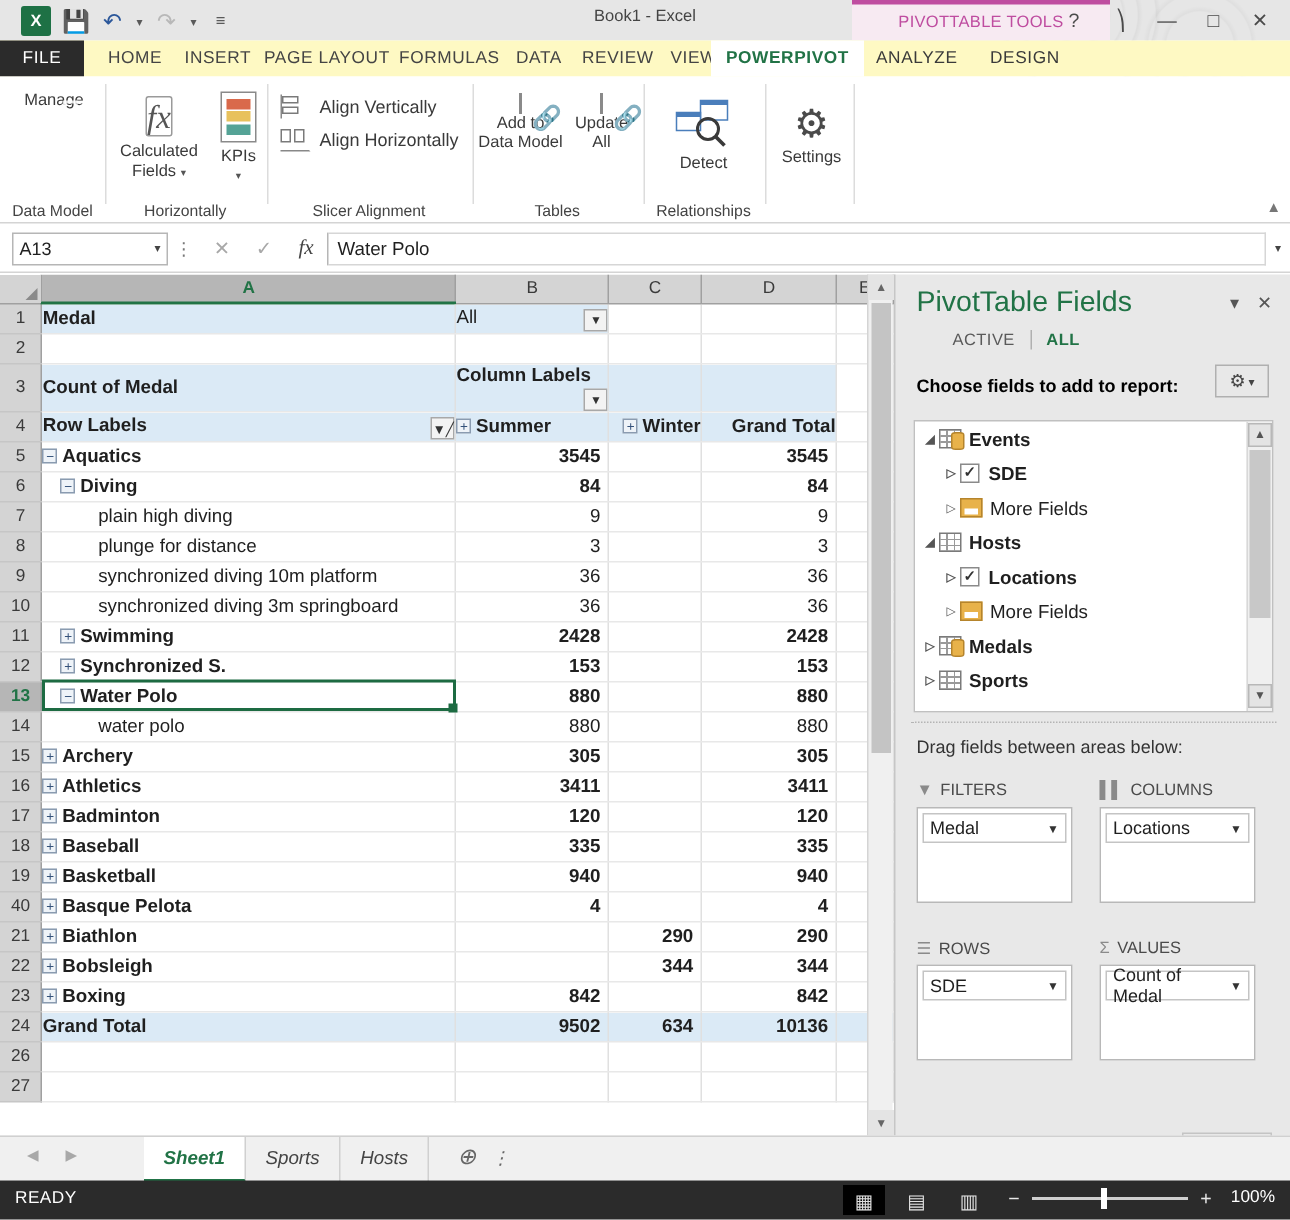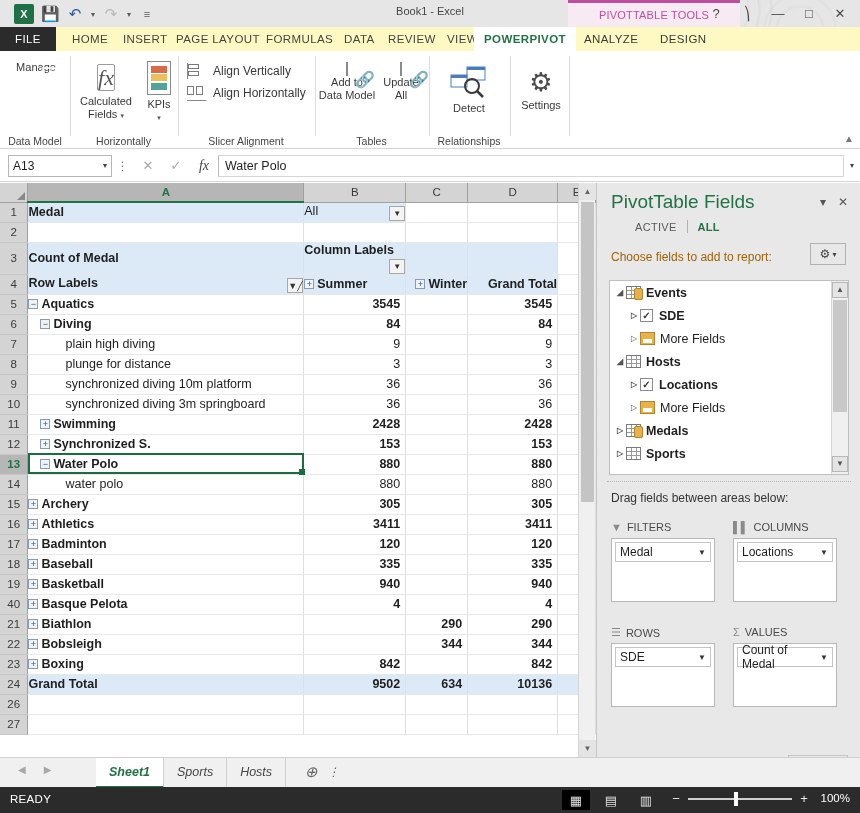--- a/index.html
+++ b/index.html
@@ -237,21 +237,21 @@
   .pane {
     position: absolute; left: 596px; top: 183px; width: 264px; height: 574px;
     background: #e8e8e8; border-left: 1px solid #c6c6c6;
   }
   .pane-title { position: absolute; left: 14px; top: 8px; font-size: 19px; color: #217346; }
   .pane-ctl { position: absolute; top: 12px; color: #555; font-size: 12px; }
   .pane-tabs { position: absolute; left: 14px; top: 37px; display: flex; align-items: center; gap: 10px; margin-left: 24px; }
   .pane-tab { font-size: 11px; letter-spacing: .3px; color: #5a5a5a; }
   .pane-tab.active { color: #217346; font-weight: bold; }
   .pane-tabdiv { width: 1px; height: 13px; background: #b0b0b0; }
-  .pane-choose { position: absolute; left: 14px; top: 67px; font-size: 12px; color: #a16207; }
+  .pane-choose { position: absolute; left: 14px; top: 67px; font-size: 12px; color: #000000; font-weight: bold; }
   .gear-box {
     position: absolute; right: 14px; top: 60px; width: 36px; height: 22px;
     border: 1px solid #b0b0b0; background: #e8e8e8;
     display: flex; align-items: center; justify-content: center; gap: 2px;
     font-size: 12px; color: #444;
   }
   .field-list {
     position: absolute; left: 12px; top: 97px; width: 240px; height: 195px;
     background: #fff; border: 1px solid #c0c0c0; overflow: hidden;
   }

